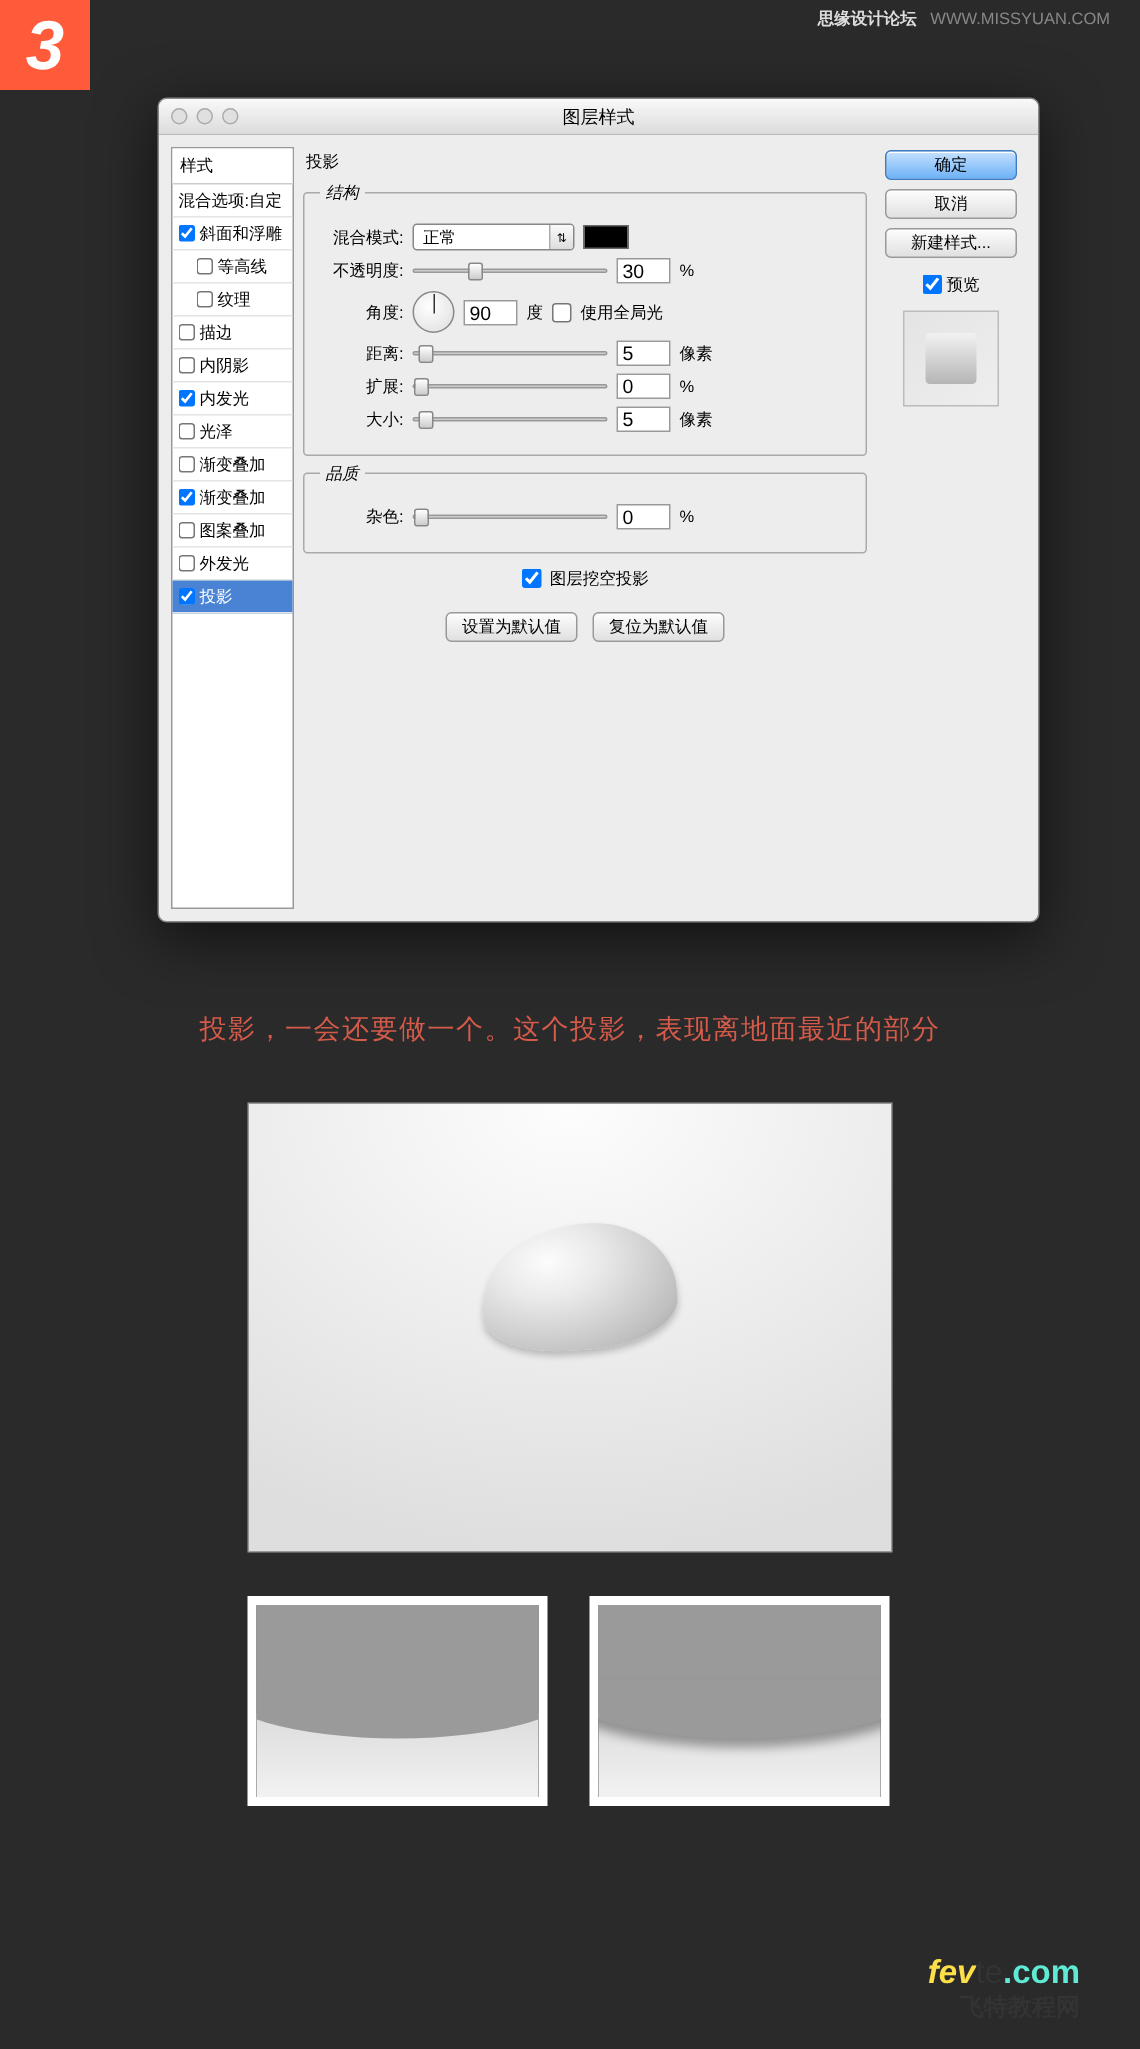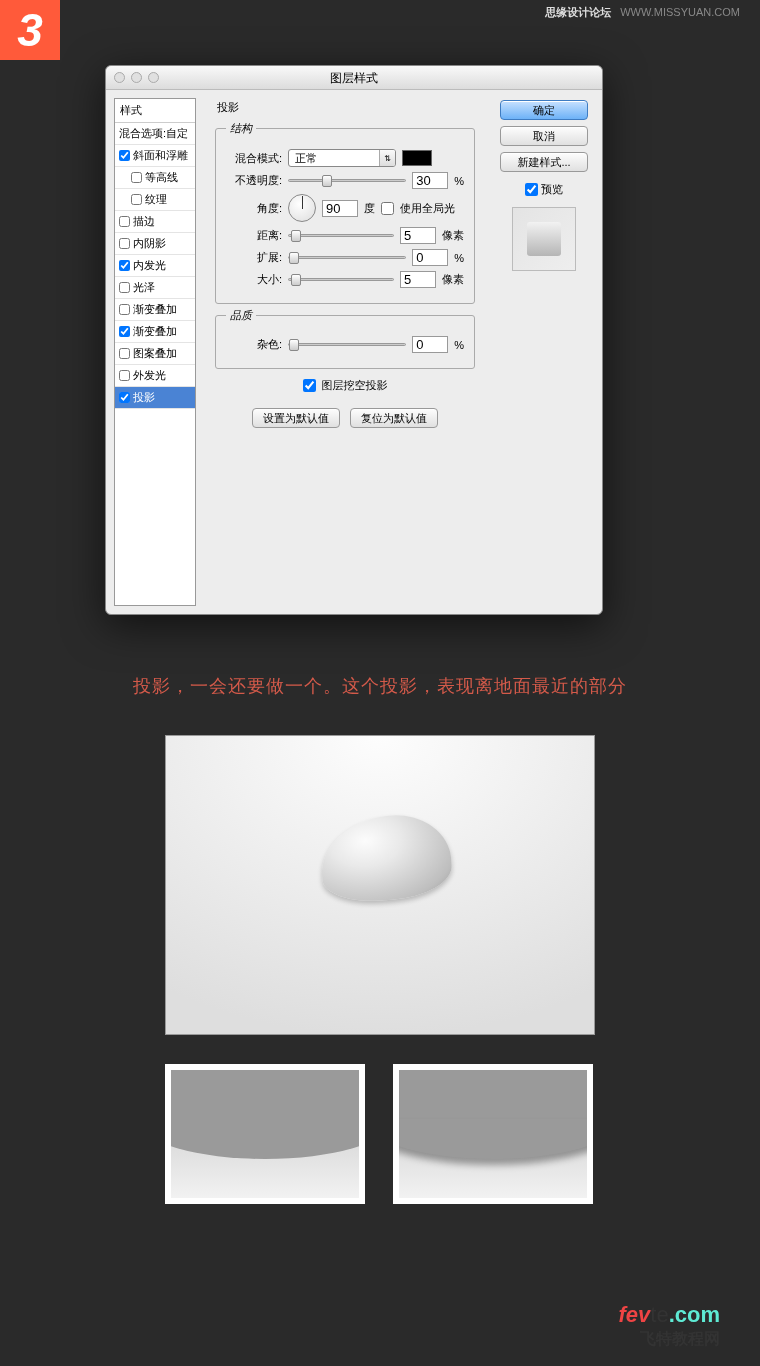--- a/index.html
+++ b/index.html
@@ -26,21 +26,21 @@
 }
 .top-meta {
   position: absolute;
   top: 5px; right: 20px;
   color: #888; font-size: 11px;
 }
 .top-meta .forum { color: #ddd; font-weight: bold; margin-right: 6px;}
 .dialog {
   position: absolute;
   top: 65px; left: 105px;
-  width: 498px;
+  width: 588px;
   height: 550px;
   background: #ededed;
   border: 1px solid #888;
   border-radius: 6px;
   box-shadow: 0 10px 40px rgba(0,0,0,0.6);
 }
 .dialog-title {
   height: 24px;
   line-height: 24px;
   text-align: center;
@@ -53,21 +53,21 @@
   position: absolute; top: 6px; left: 8px; display: flex; gap: 6px;
 }
 .traffic span {
   width: 11px; height: 11px; border-radius: 50%;
   background: #e0e0e0; border: 1px solid #aaa;
 }
 .dialog-body {
   display: flex;
   height: calc(100% - 24px);
   padding: 8px;
-  gap: 19px;
+  gap: 6px;
 }
 .styles-list {
   width: 82px;
   border: 1px solid #999;
   background: #fff;
   font-size: 11px;
 }
 .styles-list .hdr {
   padding: 4px 5px;
   border-bottom: 1px solid #ccc;
@@ -225,21 +225,21 @@
   border-radius: 0 0 55% 55% / 0 0 100% 100%;
 }
 .thumb-img.t2 .curve {
   box-shadow: 0 6px 7px rgba(0,0,0,0.35);
 }
 .footer {
   position:absolute; bottom:18px; right:40px;
   text-align:right; line-height:1.2;
 }
 .footer .fev { color:#333; font-size:22px; }
-.footer .fev b{ color:#ef4444; font-style:italic; font-weight:bold;}
+.footer .fev b{ color:#fde047; font-style:italic; font-weight:bold;}
 .footer .fev .dot{ color:#5eead4; font-weight:bold;}
 .footer .sub { font-size:16px; color:#333; font-weight:bold;}
 </style>
 </head>
 <body>
 
 <div class="step-badge">3</div>
 
 <div class="top-meta">
   <span class="forum">思缘设计论坛</span>

